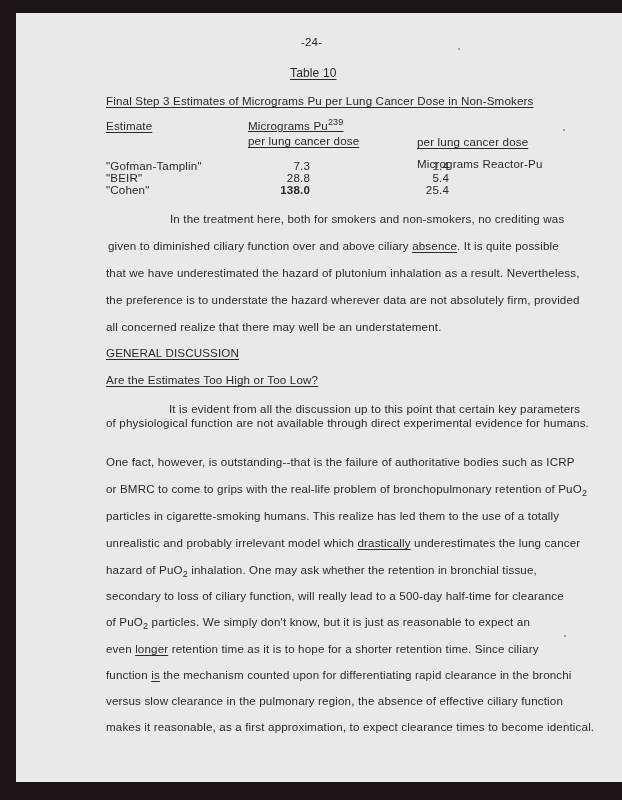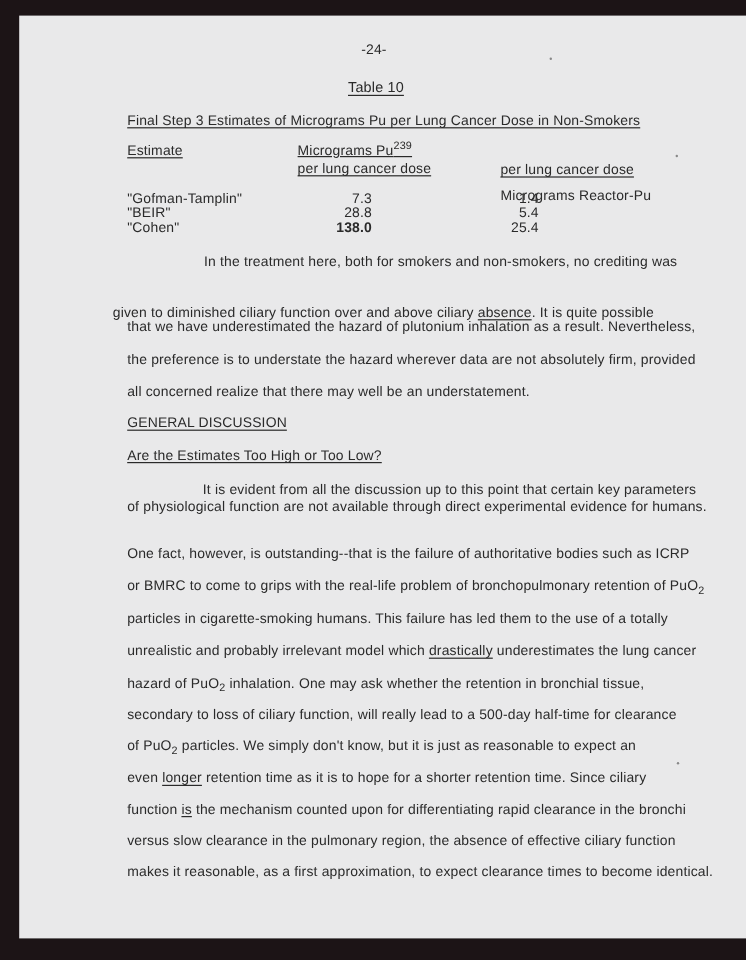--- a/index.html
+++ b/index.html
@@ -37,33 +37,33 @@
 
   <div class="t" style="left:90px;top:158px;">"BEIR"</div>
   <div class="t num" style="left:240px;width:54px;top:158px;">28.8</div>
   <div class="t num" style="left:380px;width:53px;top:158px;">5.4</div>
 
   <div class="t" style="left:90px;top:170px;">"Cohen"</div>
   <div class="t num" style="left:240px;width:54px;top:170px;font-weight:bold;">138.0</div>
   <div class="t num" style="left:380px;width:53px;top:170px;">25.4</div>
 
   <div class="t" style="left:154px;top:199px;">In the treatment here, both for smokers and non-smokers, no crediting was</div>
-  <div class="t" style="left:78px;top:226px;margin-top:15px;"><span>given to diminished ciliary function over and above ciliary </span><span class="u">absence</span><span>.  It is quite possible</span></div>
+  <div class="t" style="left:92px;top:226px;"><span>given to diminished ciliary function over and above ciliary </span><span class="u">absence</span><span>.  It is quite possible</span></div>
   <div class="t" style="left:90px;top:253px;text-align:center;">that we have underestimated the hazard of plutonium inhalation as a result.  Nevertheless,</div>
   <div class="t" style="left:90px;top:280px;">the preference is to understate the hazard wherever data are not absolutely firm, provided</div>
   <div class="t" style="left:90px;top:307px;">all concerned realize that there may well be an understatement.</div>
 
   <div class="t u" style="left:90px;top:333px;">GENERAL DISCUSSION</div>
   <div class="t u" style="left:90px;top:360px;">Are the Estimates Too High or Too Low?</div>
 
   <div class="t" style="left:153px;top:389px;">It is evident from all the discussion up to this point that certain key parameters</div>
   <div class="t" style="left:90px;top:403px;">of physiological function are not available through direct experimental evidence for humans.</div>
   <div class="t" style="left:90px;top:442px;">One fact, however, is outstanding--that is the failure of authoritative bodies such as ICRP</div>
   <div class="t" style="left:90px;top:469px;"><span>or BMRC to come to grips with the real-life problem of bronchopulmonary  retention of PuO</span><sub>2</sub></div>
-  <div class="t" style="left:90px;top:496px;">particles in cigarette-smoking humans.  This failure has led them to the use of a totally</div>
+  <div class="t" style="left:90px;top:496px;">particles in cigarette-smoking humans.  This realize has led them to the use of a totally</div>
   <div class="t" style="left:90px;top:523px;"><span>unrealistic and probably irrelevant model which </span><span class="u">drastically</span><span> underestimates the lung cancer</span></div>
   <div class="t" style="left:90px;top:550px;"><span>hazard of PuO</span><sub>2</sub><span> inhalation.    One may ask whether the retention in bronchial tissue,</span></div>
   <div class="t" style="left:90px;top:576px;">secondary to loss of ciliary function, will really lead to a 500-day half-time for clearance</div>
   <div class="t" style="left:90px;top:602px;"><span>of PuO</span><sub>2</sub><span> particles.  We simply don't know, but it is just as reasonable to expect an</span></div>
   <div class="t" style="left:90px;top:629px;"><span>even </span><span class="u">longer</span><span> retention time as it is to hope for a shorter retention time.  Since  ciliary</span></div>
   <div class="speck" style="left:548px;top:622px;"></div>
   <div class="t" style="left:90px;top:655px;"><span>function </span><span class="u">is</span><span> the mechanism counted upon for differentiating rapid clearance in the bronchi</span></div>
   <div class="t" style="left:90px;top:681px;">versus slow clearance in the pulmonary region, the absence of effective ciliary function</div>
   <div class="t" style="left:90px;top:707px;">makes it reasonable, as a first approximation, to expect clearance times to become identical.</div>
 </div>

